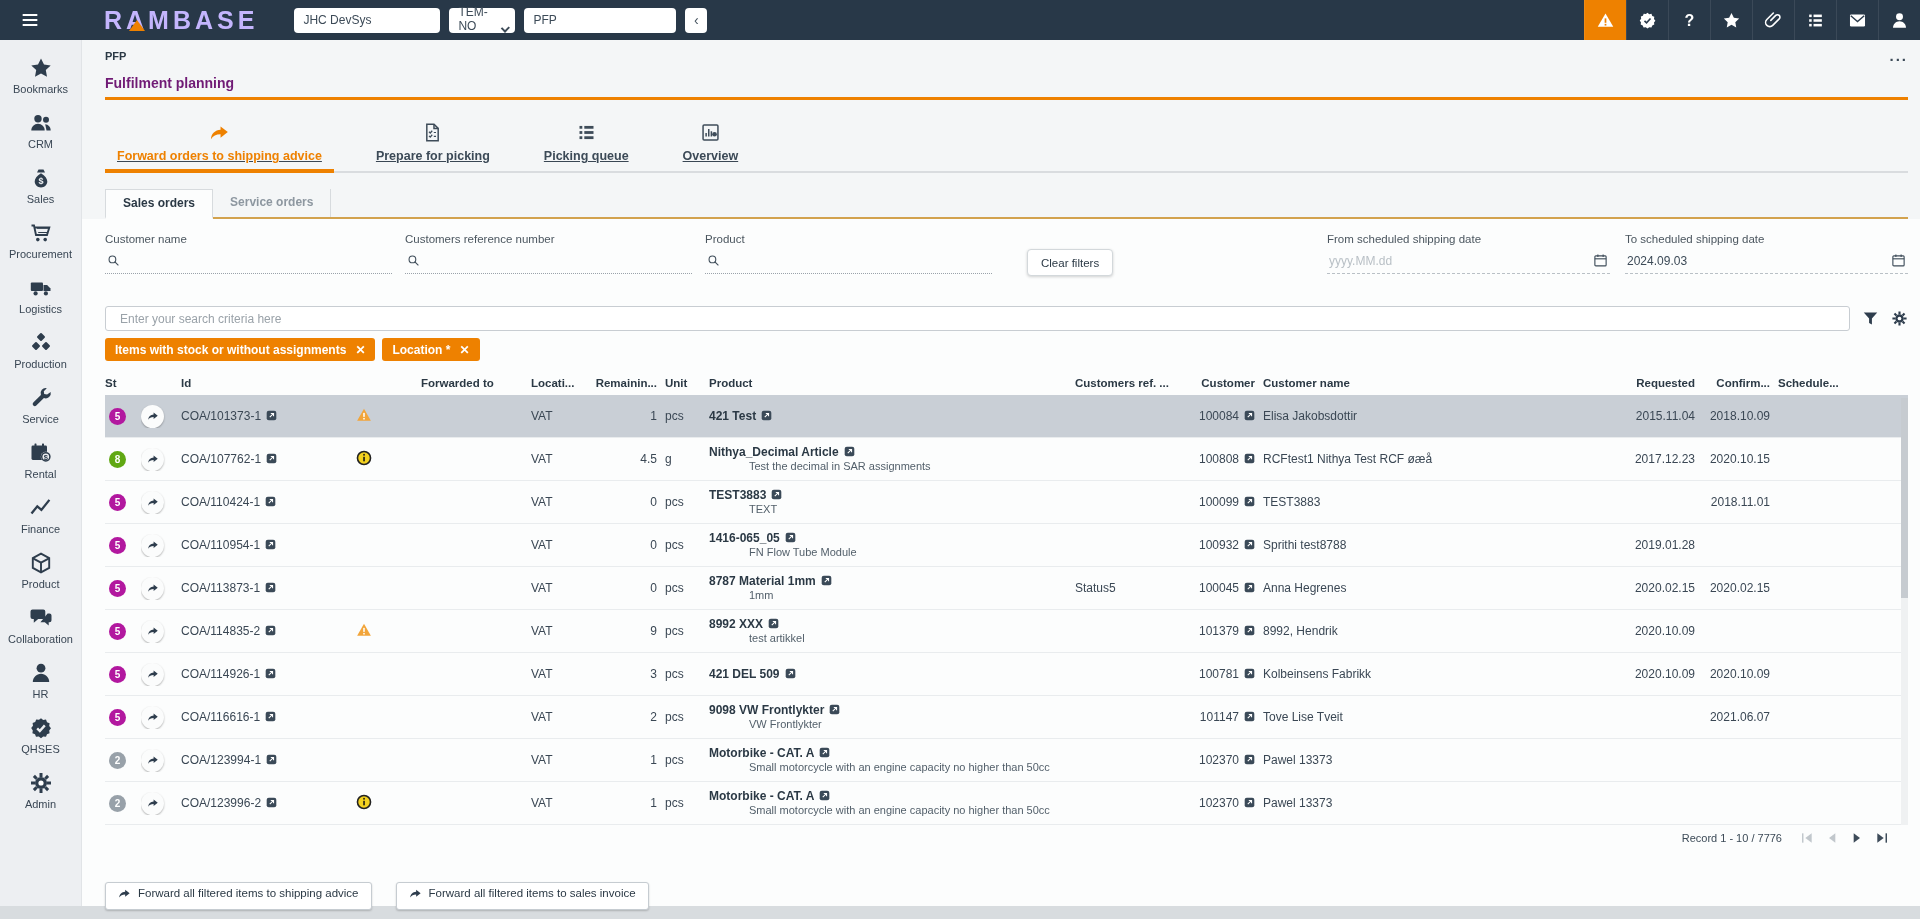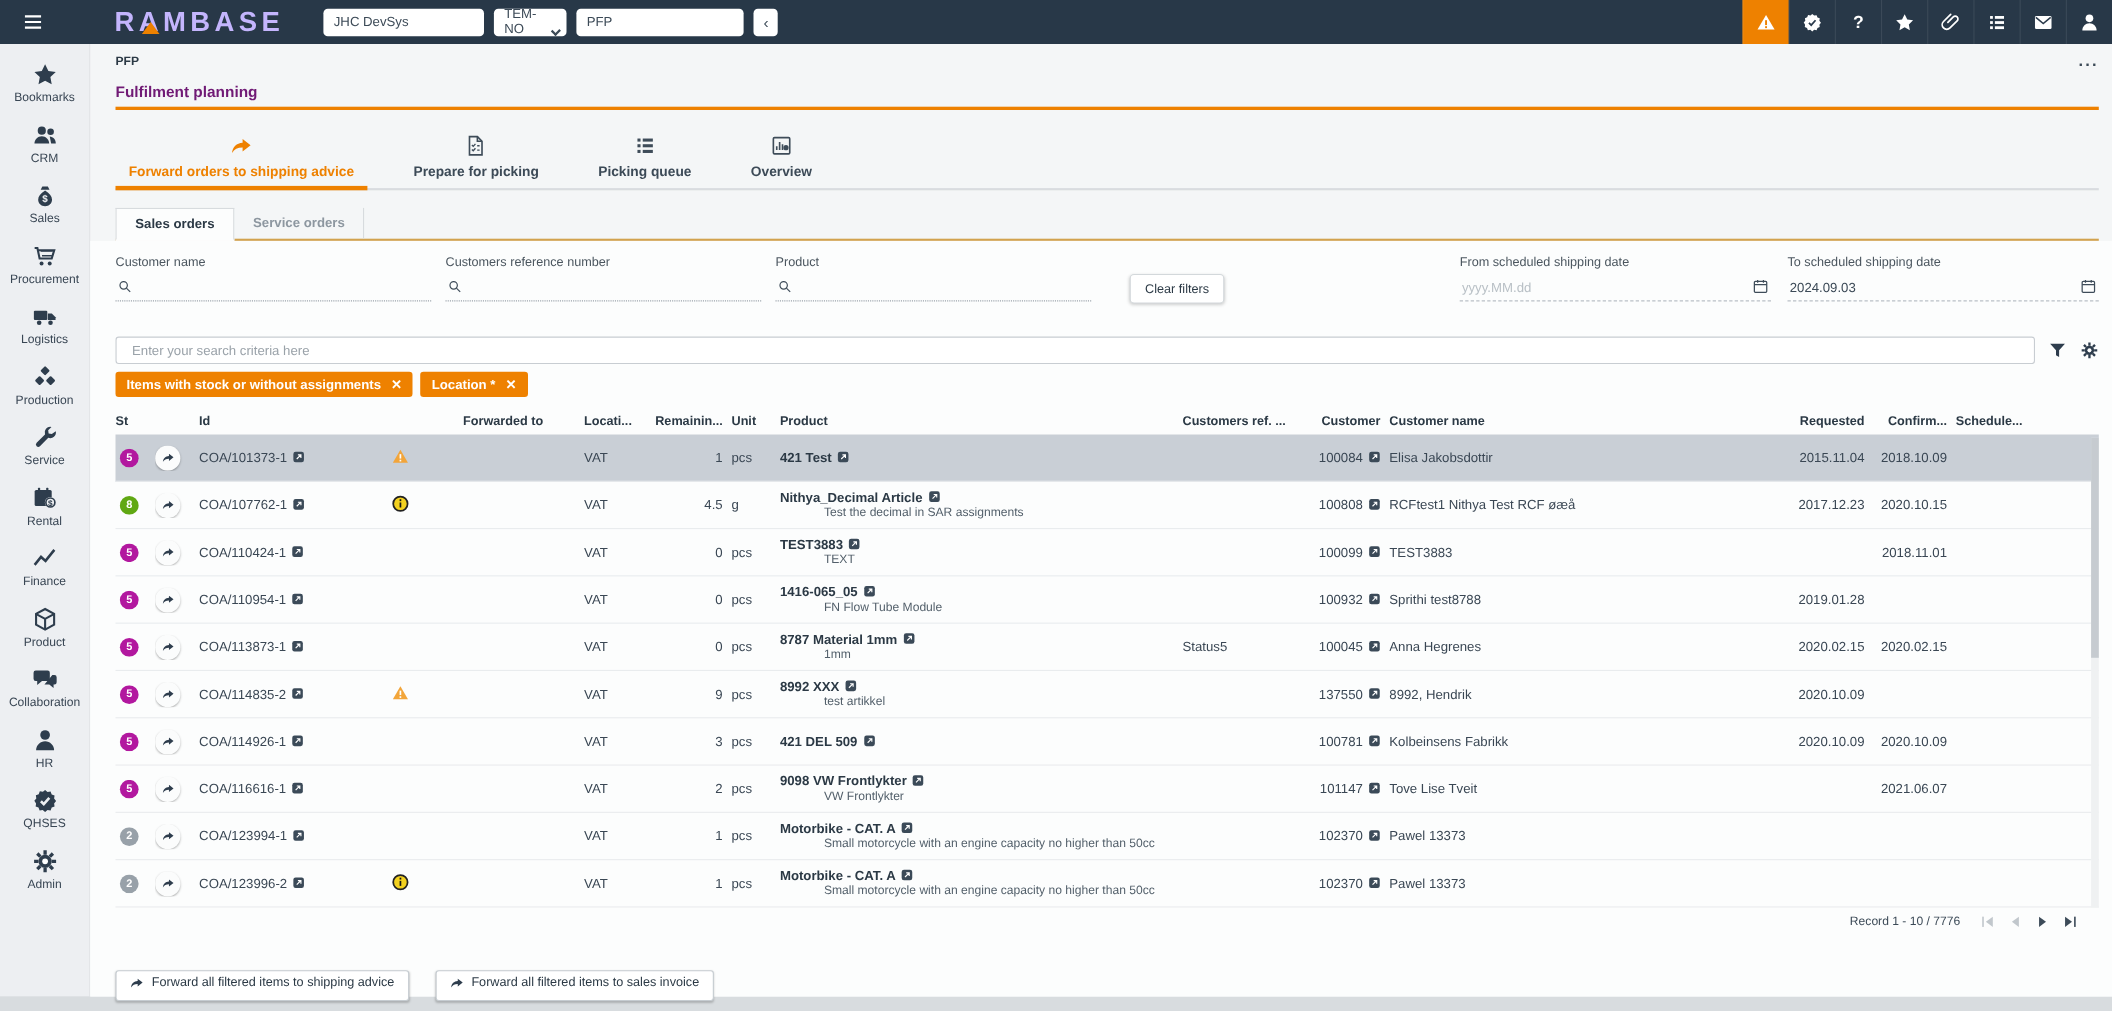--- a/index.html
+++ b/index.html
@@ -41,21 +41,21 @@
 
   
   .head { padding:10px 12px 0 23px; position:relative; }
   .pfp-row { display:flex; justify-content:space-between; align-items:center; }
   .pfp-code { font-size:11px; font-weight:bold; color:#2b3945; }
   .dots { font-size:15px; font-weight:bold; color:#3c4a57; letter-spacing:2px; cursor:pointer; line-height:8px; }
   .page-title { font-size:14px; font-weight:bold; color:#701a75; margin-top:13px; }
   .title-rule { height:3px; background:#ee8100; margin-top:6px; }
 
   .tabs { display:flex; gap:30px; margin-top:22px; border-bottom:2px solid #d9dcdf; padding-left:0; }
-  .tab { display:flex; flex-direction:column; align-items:center; padding:0 12px 8px 12px; position:relative; cursor:pointer; }
+  .tab { display:flex; flex-direction:column; align-items:center; padding:0 12px 8px 12px; position:relative; cursor:pointer;text-decoration:underline; }
   .tab .ic { width:21px; height:21px; color:#3e4c59; }
   .tab-label { font-size:12.5px; font-weight:bold; color:#3c4a57; margin-top:6px; white-space:nowrap; }
   .tab.active .ic { color:#ee8100; }
   .tab.active .tab-label { color:#ee8100; }
   .tab.active::after { content:""; position:absolute; left:0; right:0; bottom:-2px; height:4px; background:#ee8100; }
 
   .subtabs { display:flex; margin-top:16px; border-bottom:2px solid #d2a24e; }
   .subtab { padding:6px 17px 7px 17px; font-size:12px; font-weight:bold; color:#8d97a0;
     border-right:1px solid #d7dbde; cursor:pointer; }
   .subtab.active { background:#fcfdfd; border:1px solid #d7dbde; border-bottom:2px solid #fcfdfd;
@@ -849,21 +849,21 @@
                 <div class="cell">pcs</div>
                 <div class="cell c-prod">
                   <div class="pname"><span>8992 XXX</span><span class="ext"><svg viewBox="0 0 24 24" aria-hidden="true">
                         <rect x="1.5" y="1.5" width="21" height="21" rx="4.5" fill="currentColor"></rect>
                         <path d="M8.2 15.8L15.5 8.5M10.5 7.8h6v6" stroke="#ffffff" stroke-width="2.3" fill="none"></path>
                       </svg></span></div>
                   <div class="psub">test artikkel</div>
                 </div>
                 <div class="cell"></div>
                 <div class="cell right">
-                  <span>137550</span><span class="ext"><svg viewBox="0 0 24 24" aria-hidden="true">
+                  <span>101379</span><span class="ext"><svg viewBox="0 0 24 24" aria-hidden="true">
                       <rect x="1.5" y="1.5" width="21" height="21" rx="4.5" fill="currentColor"></rect>
                       <path d="M8.2 15.8L15.5 8.5M10.5 7.8h6v6" stroke="#ffffff" stroke-width="2.3" fill="none"></path>
                     </svg></span>
                 </div>
                 <div class="cell">8992, Hendrik</div>
                 <div class="cell right">2020.10.09</div>
                 <div class="cell right"></div>
                 <div class="cell"></div>
                 <div class="cell"></div>
               </div>

